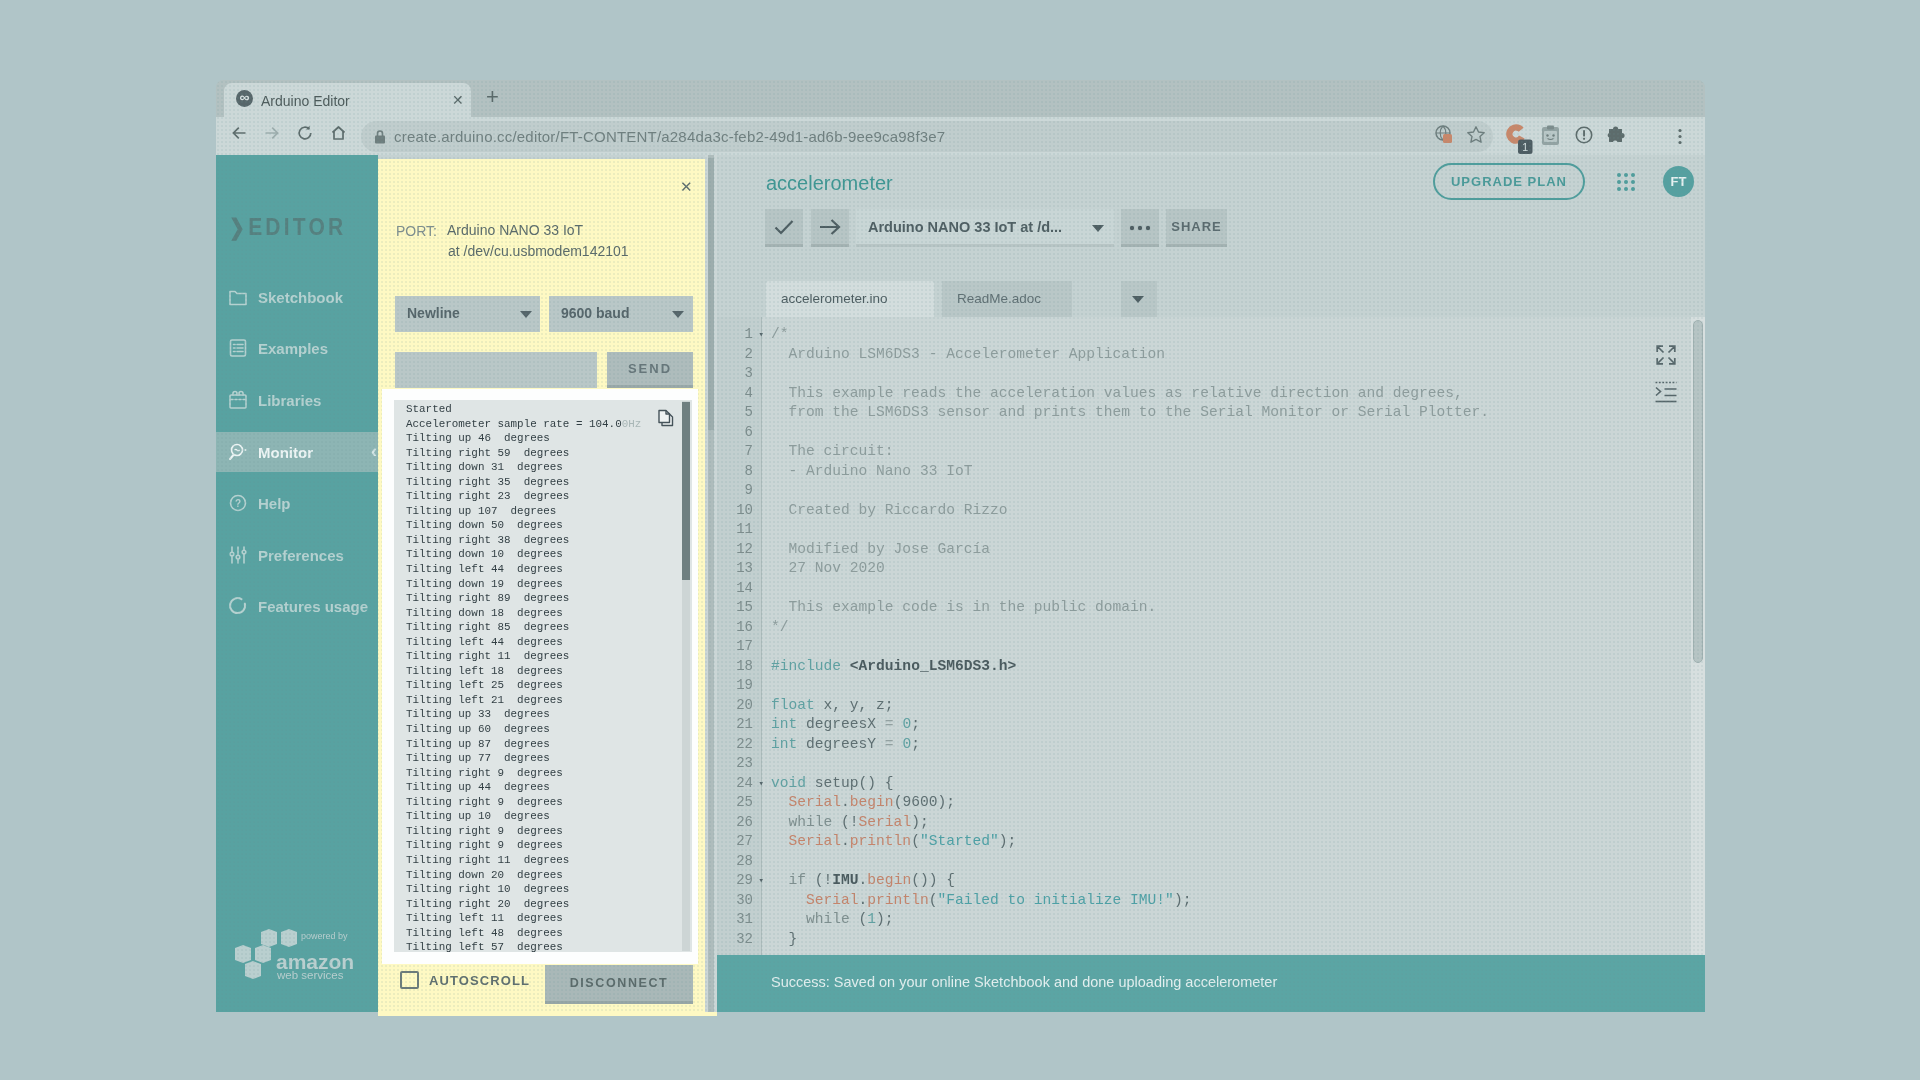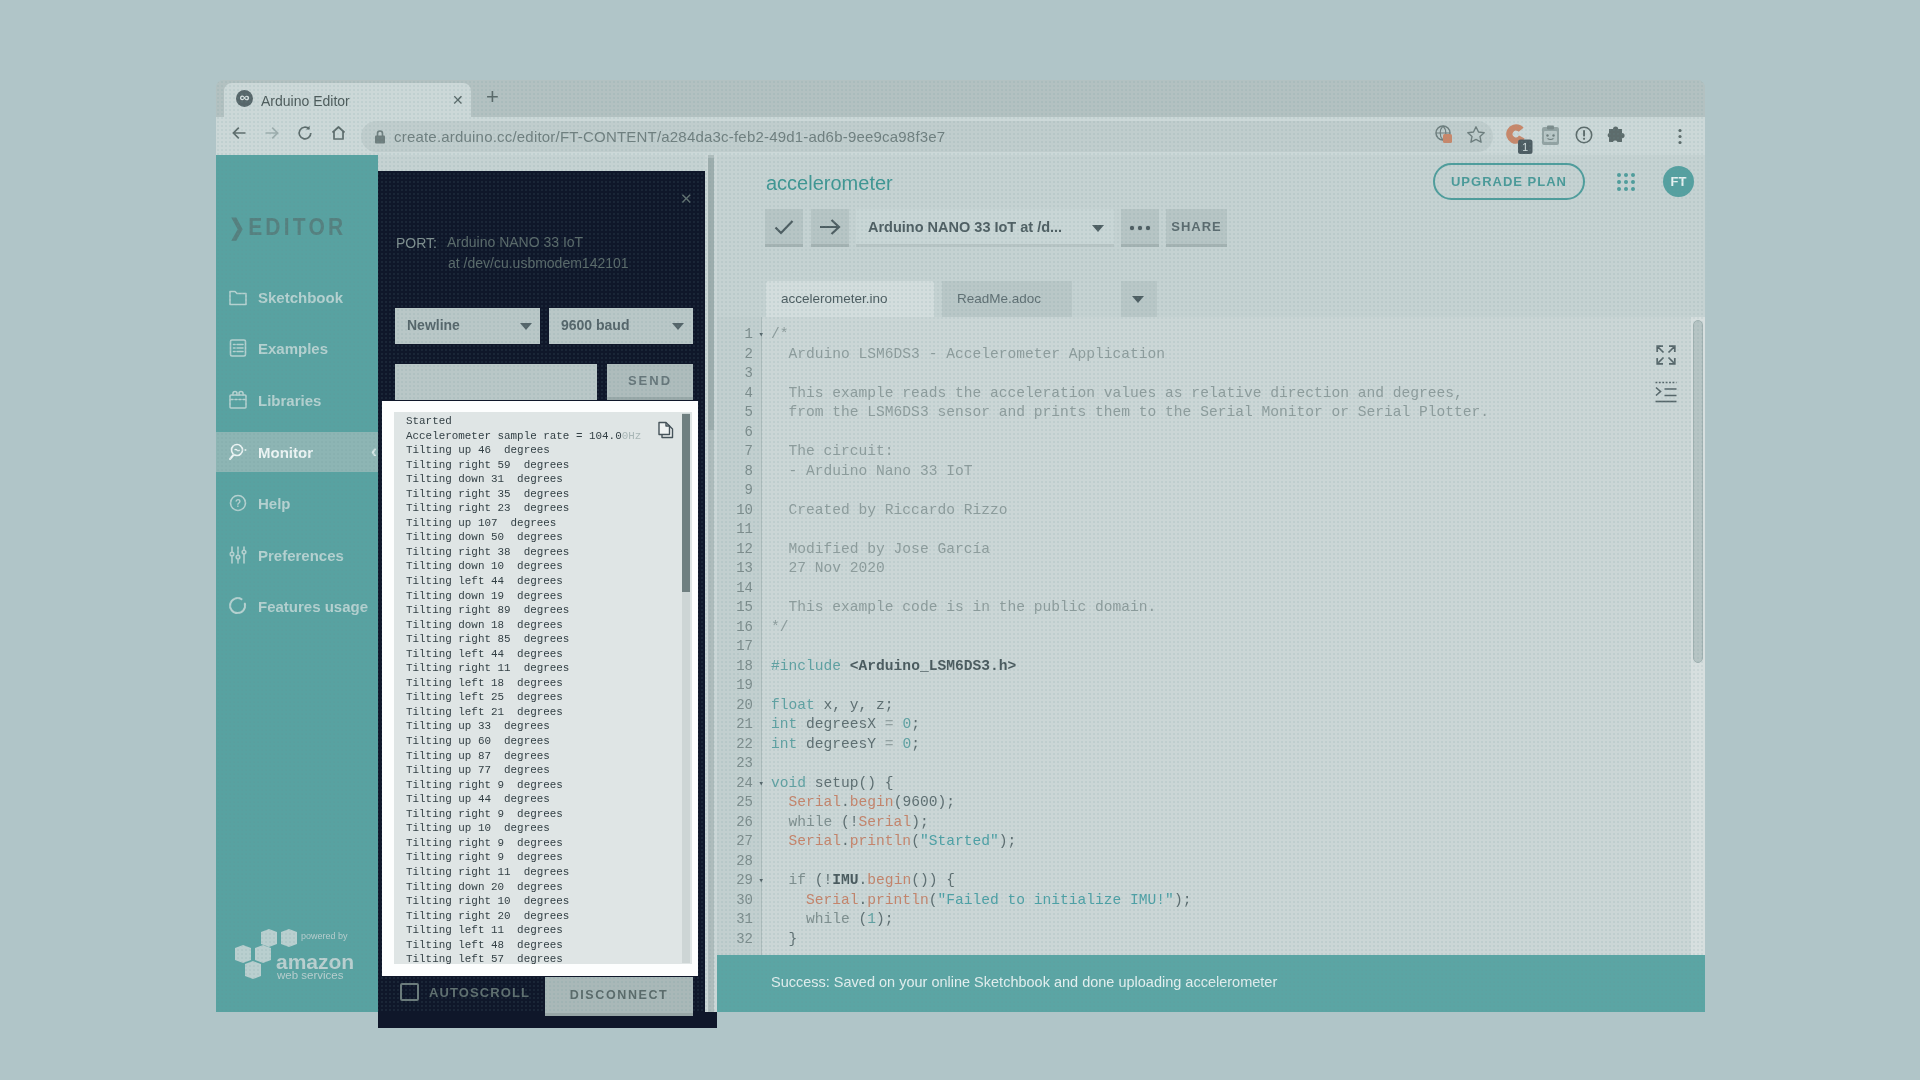--- a/index.html
+++ b/index.html
@@ -25,21 +25,21 @@
   #app { position:absolute; left:0; top:75px; width:1489px; height:857px; background:#c5d2d2; }
   #sidebar { position:absolute; left:0; top:0; width:162px; height:857px; background:#58a2a1; }
   #logo { position:absolute; left:13px; top:58px; color:#55807f; font-size:21px; font-weight:bold; letter-spacing:3.2px; transform:scaleY(1.18); transform-origin:left top; }
   .mrow { position:absolute; left:0; width:162px; height:40px; }
   .mrow .lbl { position:absolute; left:42px; top:50%; transform:translateY(-50%); font-size:15px; font-weight:bold; color:#b5d1d0; }
   .mrow svg { position:absolute; left:12px; top:50%; transform:translateY(-50%); }
   #selrow { background:#8db5b4; }
   #selrow .lbl { color:#ecf4f4; }
 
   
-  #monitor { position:absolute; left:162px; top:16px; width:339px; height:857px; background:#0f172a; }
+  #monitor { position:absolute; left:162px; top:4px; width:339px; height:857px; background:#fef9c3; }
   #mclose { position:absolute; left:302px; top:19px; font-size:15px; color:#5f6f6f; }
   .mlabel { font-size:14px; color:#7e8e8e; }
   .mval { font-size:14px; color:#5a6a6a; }
   .dropdown { position:absolute; height:36px; background:#b9c7c7; }
   .dropdown .dtext { position:absolute; left:12px; top:9px; font-size:14px; font-weight:bold; color:#55656a; }
   .caret { position:absolute; width:0; height:0; border-left:6px solid transparent; border-right:6px solid transparent; border-top:7px solid #55656a; }
   #sendinput { position:absolute; left:17px; top:193px; width:202px; height:36px; background:#b9c7c7; }
   #sendbtn { position:absolute; left:229px; top:193px; width:86px; height:36px; background:#aebcbc; border-bottom:3px solid #9aa9a9; color:#66767a; font-size:13px; font-weight:bold; letter-spacing:2px; text-align:center; line-height:33px; }
   #highlight { position:absolute; left:4px; top:230px; width:316px; height:575px; background:#fdfefe; }
   #console { position:absolute; left:12px; top:11px; width:298px; height:552px; background:#dfe5e5; font-family:"Liberation Mono", monospace; font-size:10.9px; line-height:14.55px; padding:2px 0 0 12px; color:#323f44; white-space:pre; overflow:hidden; }

